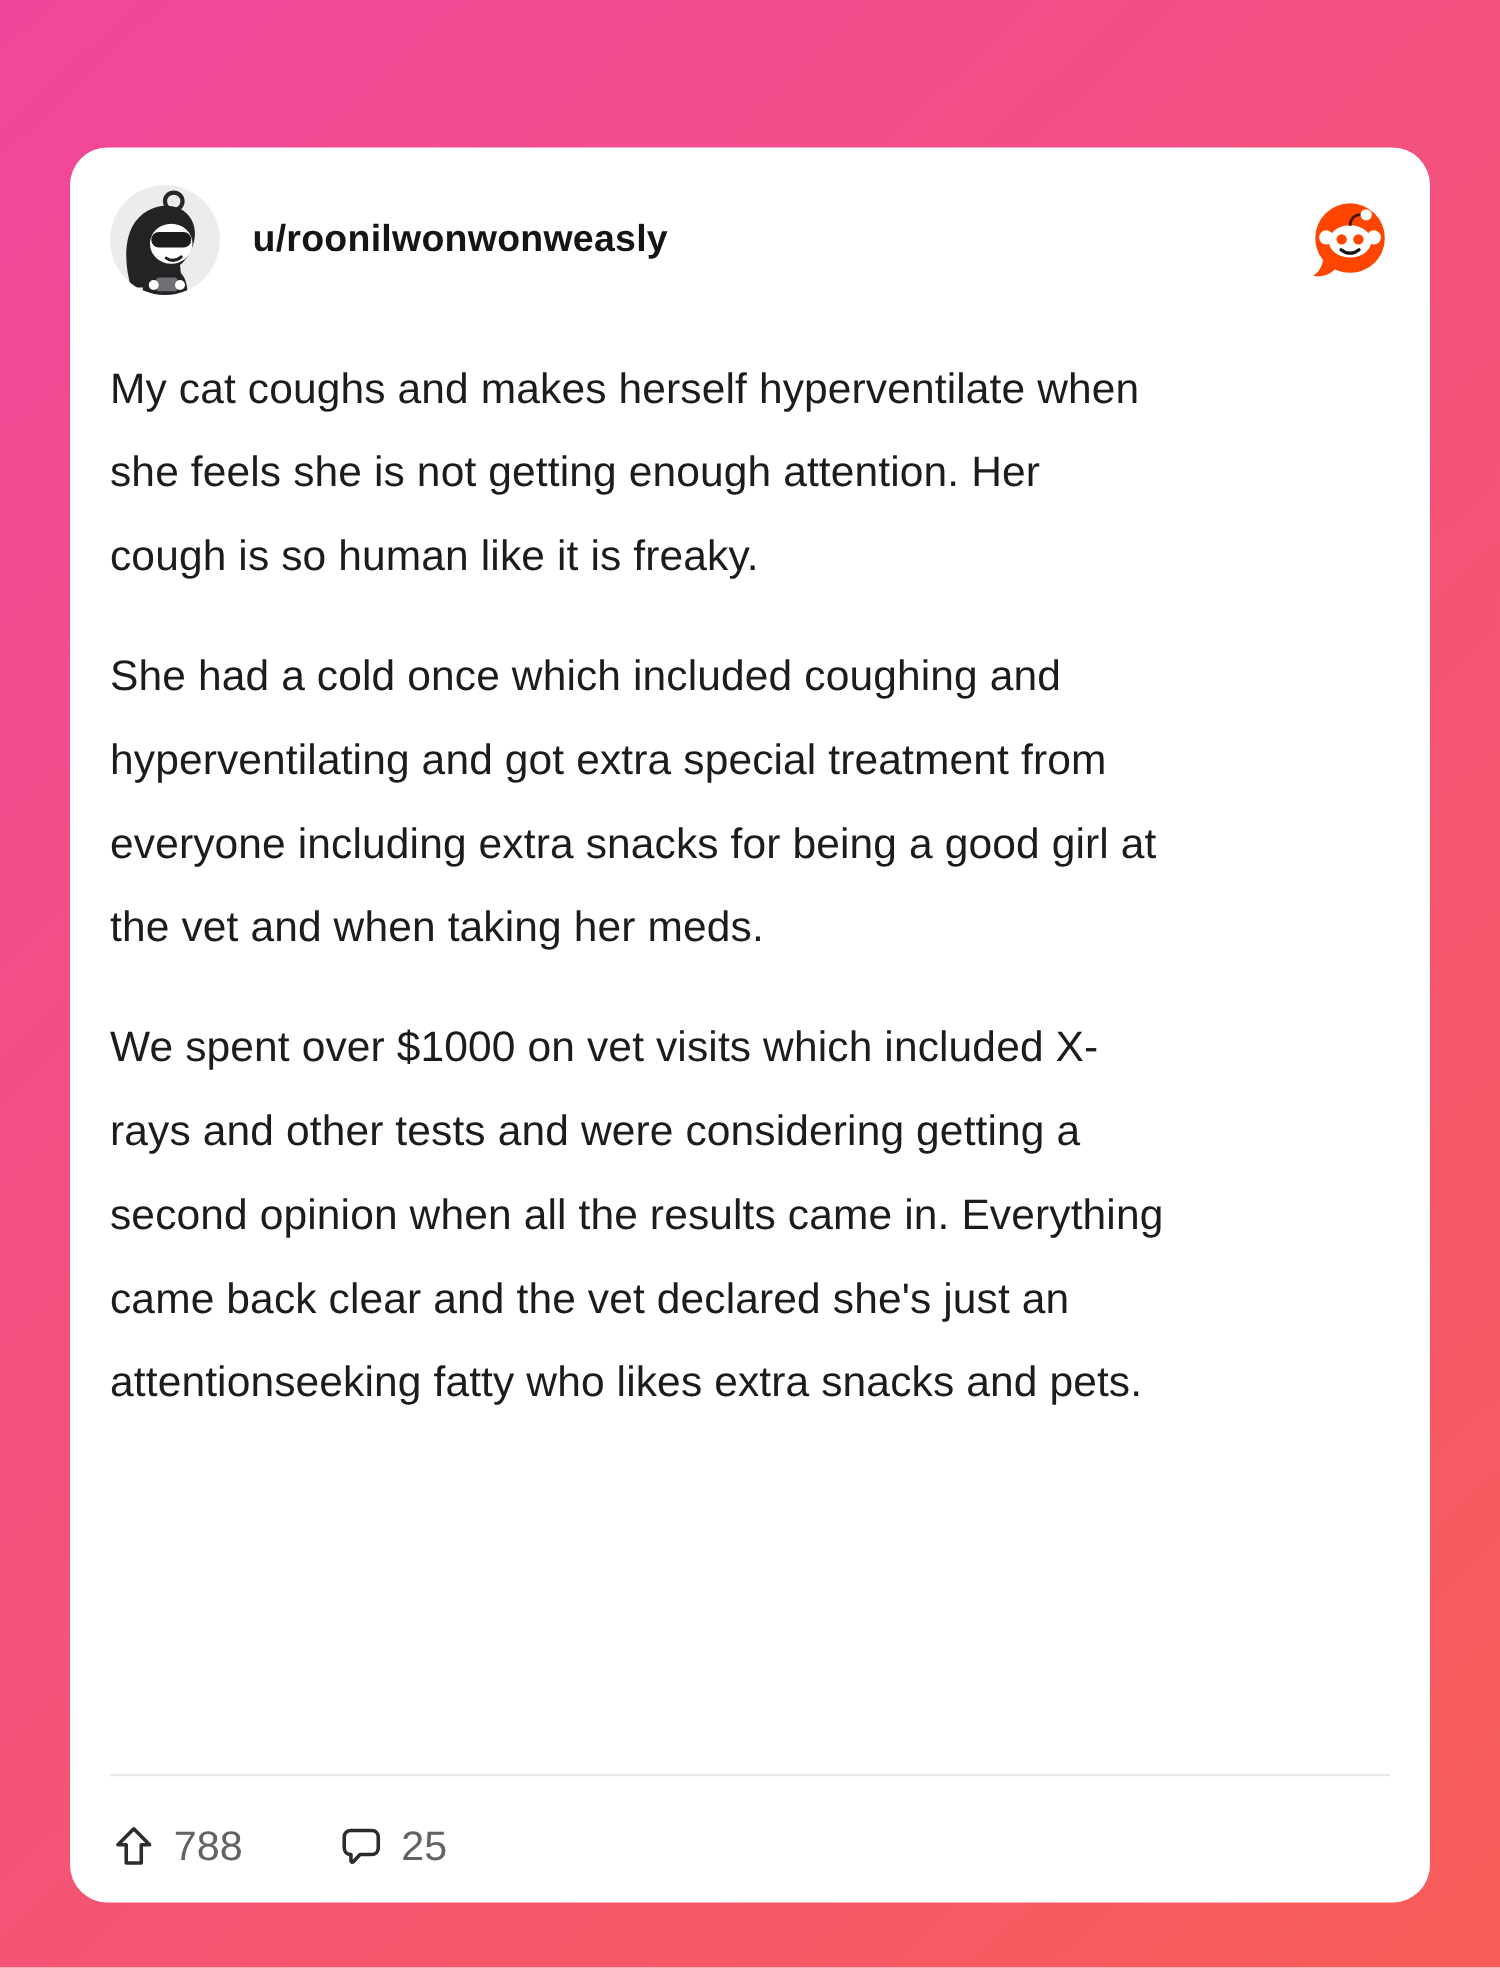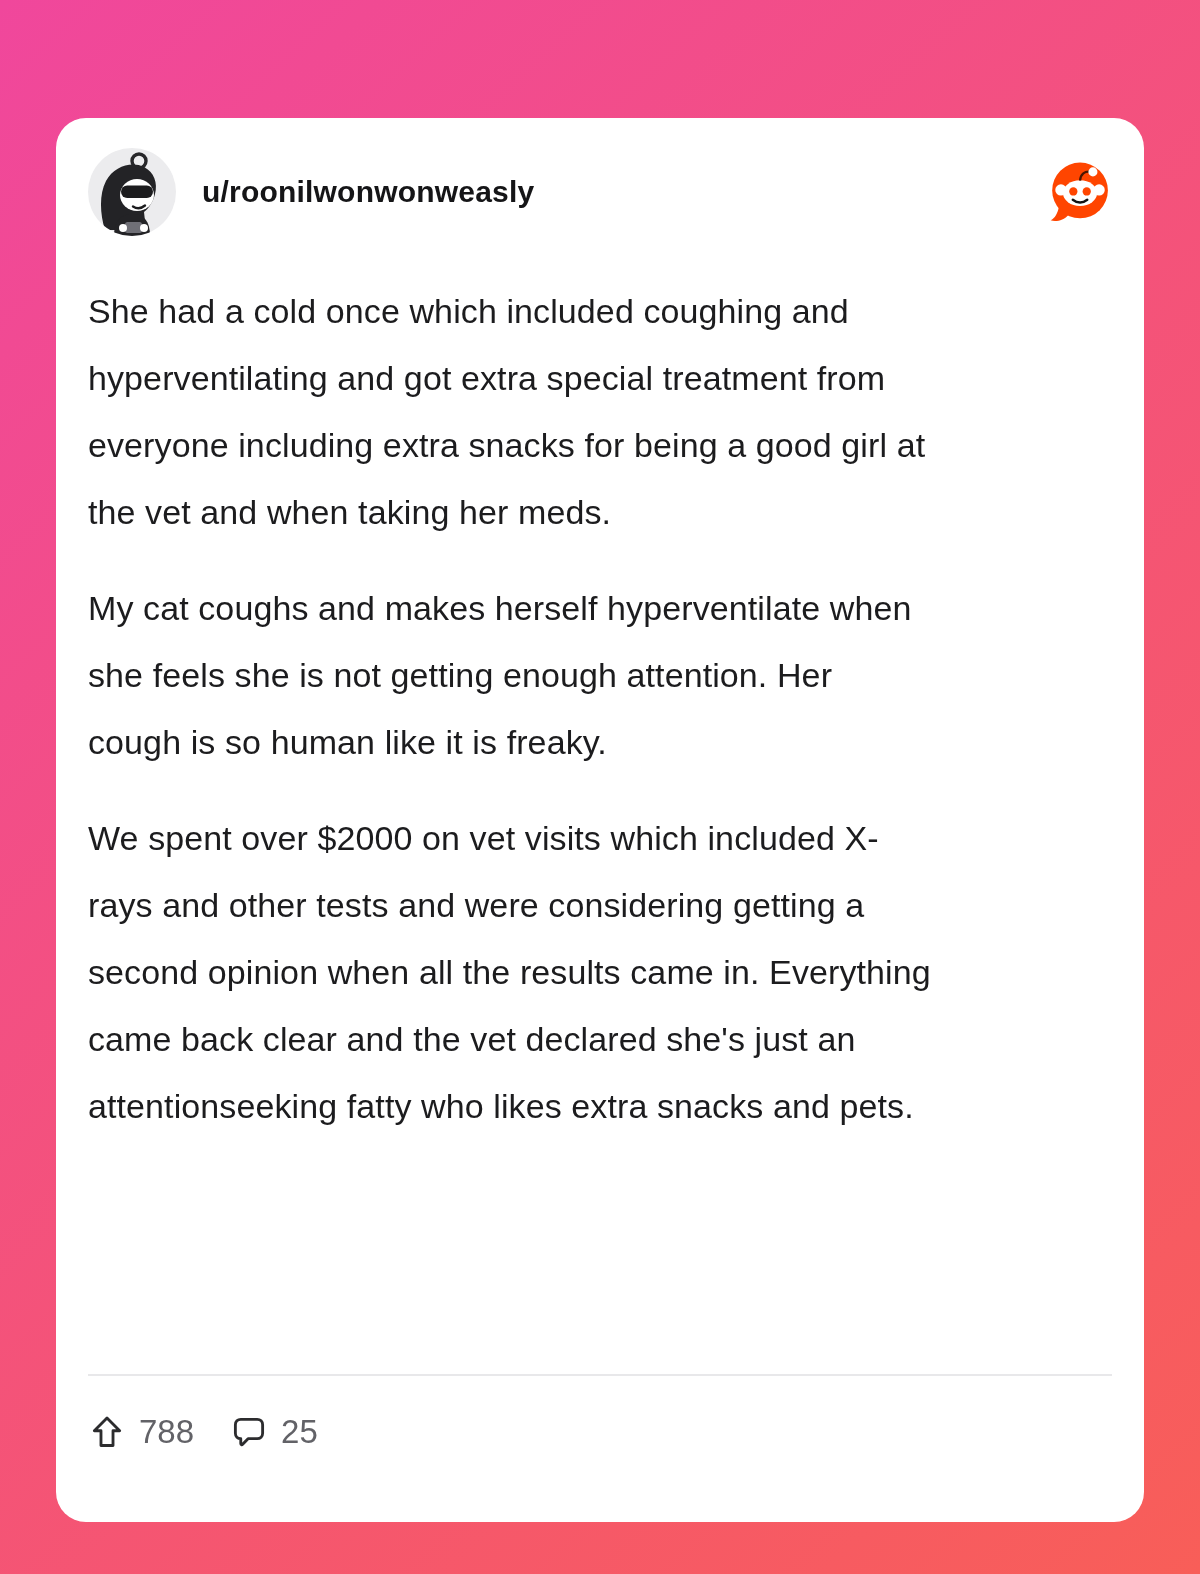--- a/index.html
+++ b/index.html
@@ -44,26 +44,27 @@
     line-height: 67px;
     color: var(--text, #1c1c1e);
     margin: 0 0 29px 0;
     white-space: pre-line;
     letter-spacing: 0.1px;
   }
 
   .footer {
     margin-top: auto;
     border-top: 2px solid var(--divider, #e8e8ea);
-    height: 148px;
+    height: 103px;
     box-sizing: border-box;
     padding-top: 37px;
     display: flex;
     align-items: flex-start;
     flex: none;
+    gap: 40px;
   }
   .stat { display: flex; align-items: center; cursor: pointer; }
   .stat + .stat { margin-left: 36px; }
   .stat-icon { width: 38px; height: 38px; }
   .stat-icon svg { display: block; width: 100%; height: 100%; }
   .stat-icon path { stroke: var(--icon-stroke, #2c2c2e); }
   .stat-count {
     font-size: 33px;
     color: var(--stat-text, #626267);
     margin-left: 13px;
@@ -113,28 +114,28 @@
         <circle cx="39.5" cy="31.5" r="4" class="lg-o"></circle>
         <path d="M26 39.5 Q33 45 40 39.5" stroke="#121214" stroke-width="2.4" fill="none" stroke-linecap="round"></path>
         <path d="M33 21 C33.5 14.5 37.5 11.5 43.5 12.5" stroke="#4a1500" stroke-width="2.2" fill="none"></path>
         <circle cx="45.5" cy="12.5" r="4.4" class="lg-w"></circle>
       </svg>
     </div>
 
   </div>
 
   <div class="content">
+    <p class="para">My cat coughs and makes herself hyperventilate when
+she feels she is not getting enough attention. Her
+cough is so human like it is freaky.</p>
     <p class="para">She had a cold once which included coughing and
 hyperventilating and got extra special treatment from
 everyone including extra snacks for being a good girl at
 the vet and when taking her meds.</p>
-    <p class="para">My cat coughs and makes herself hyperventilate when
-she feels she is not getting enough attention. Her
-cough is so human like it is freaky.</p>
-    <p class="para">We spent over $2000 on vet visits which included X-
+    <p class="para">We spent over $1000 on vet visits which included X-
 rays and other tests and were considering getting a
 second opinion when all the results came in. Everything
 came back clear and the vet declared she's just an
 attentionseeking fatty who likes extra snacks and pets.</p>
   </div>
 
   <div class="footer">
 
     <div class="stat">
       <span class="stat-icon">

